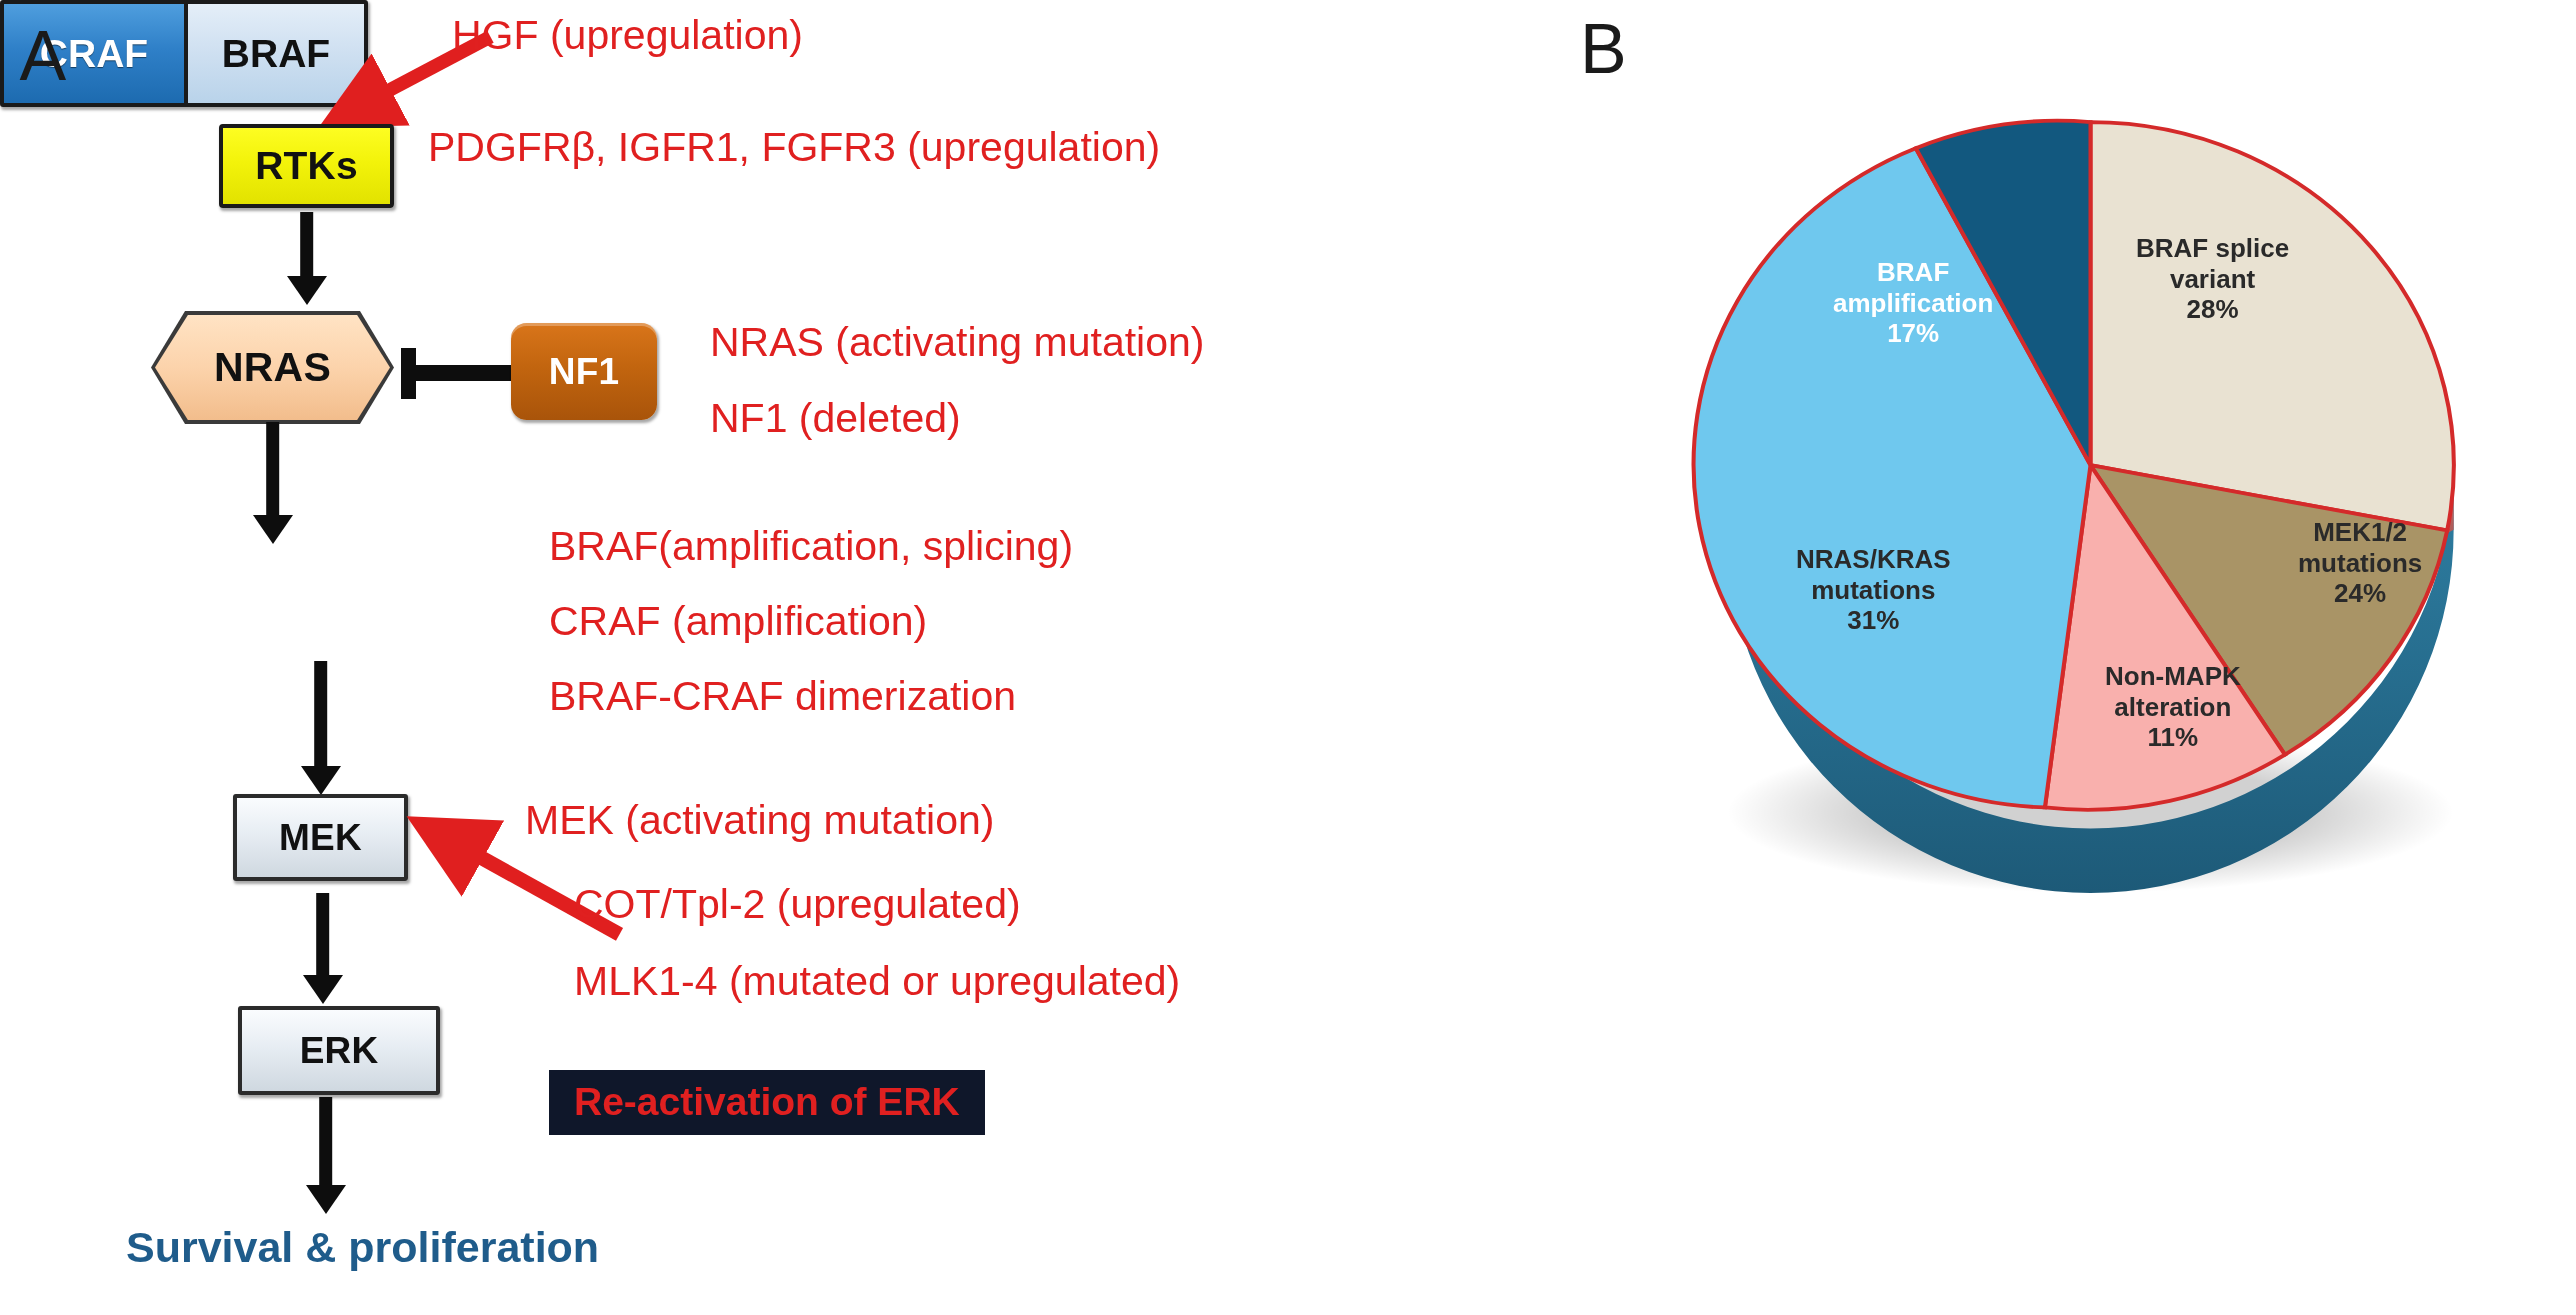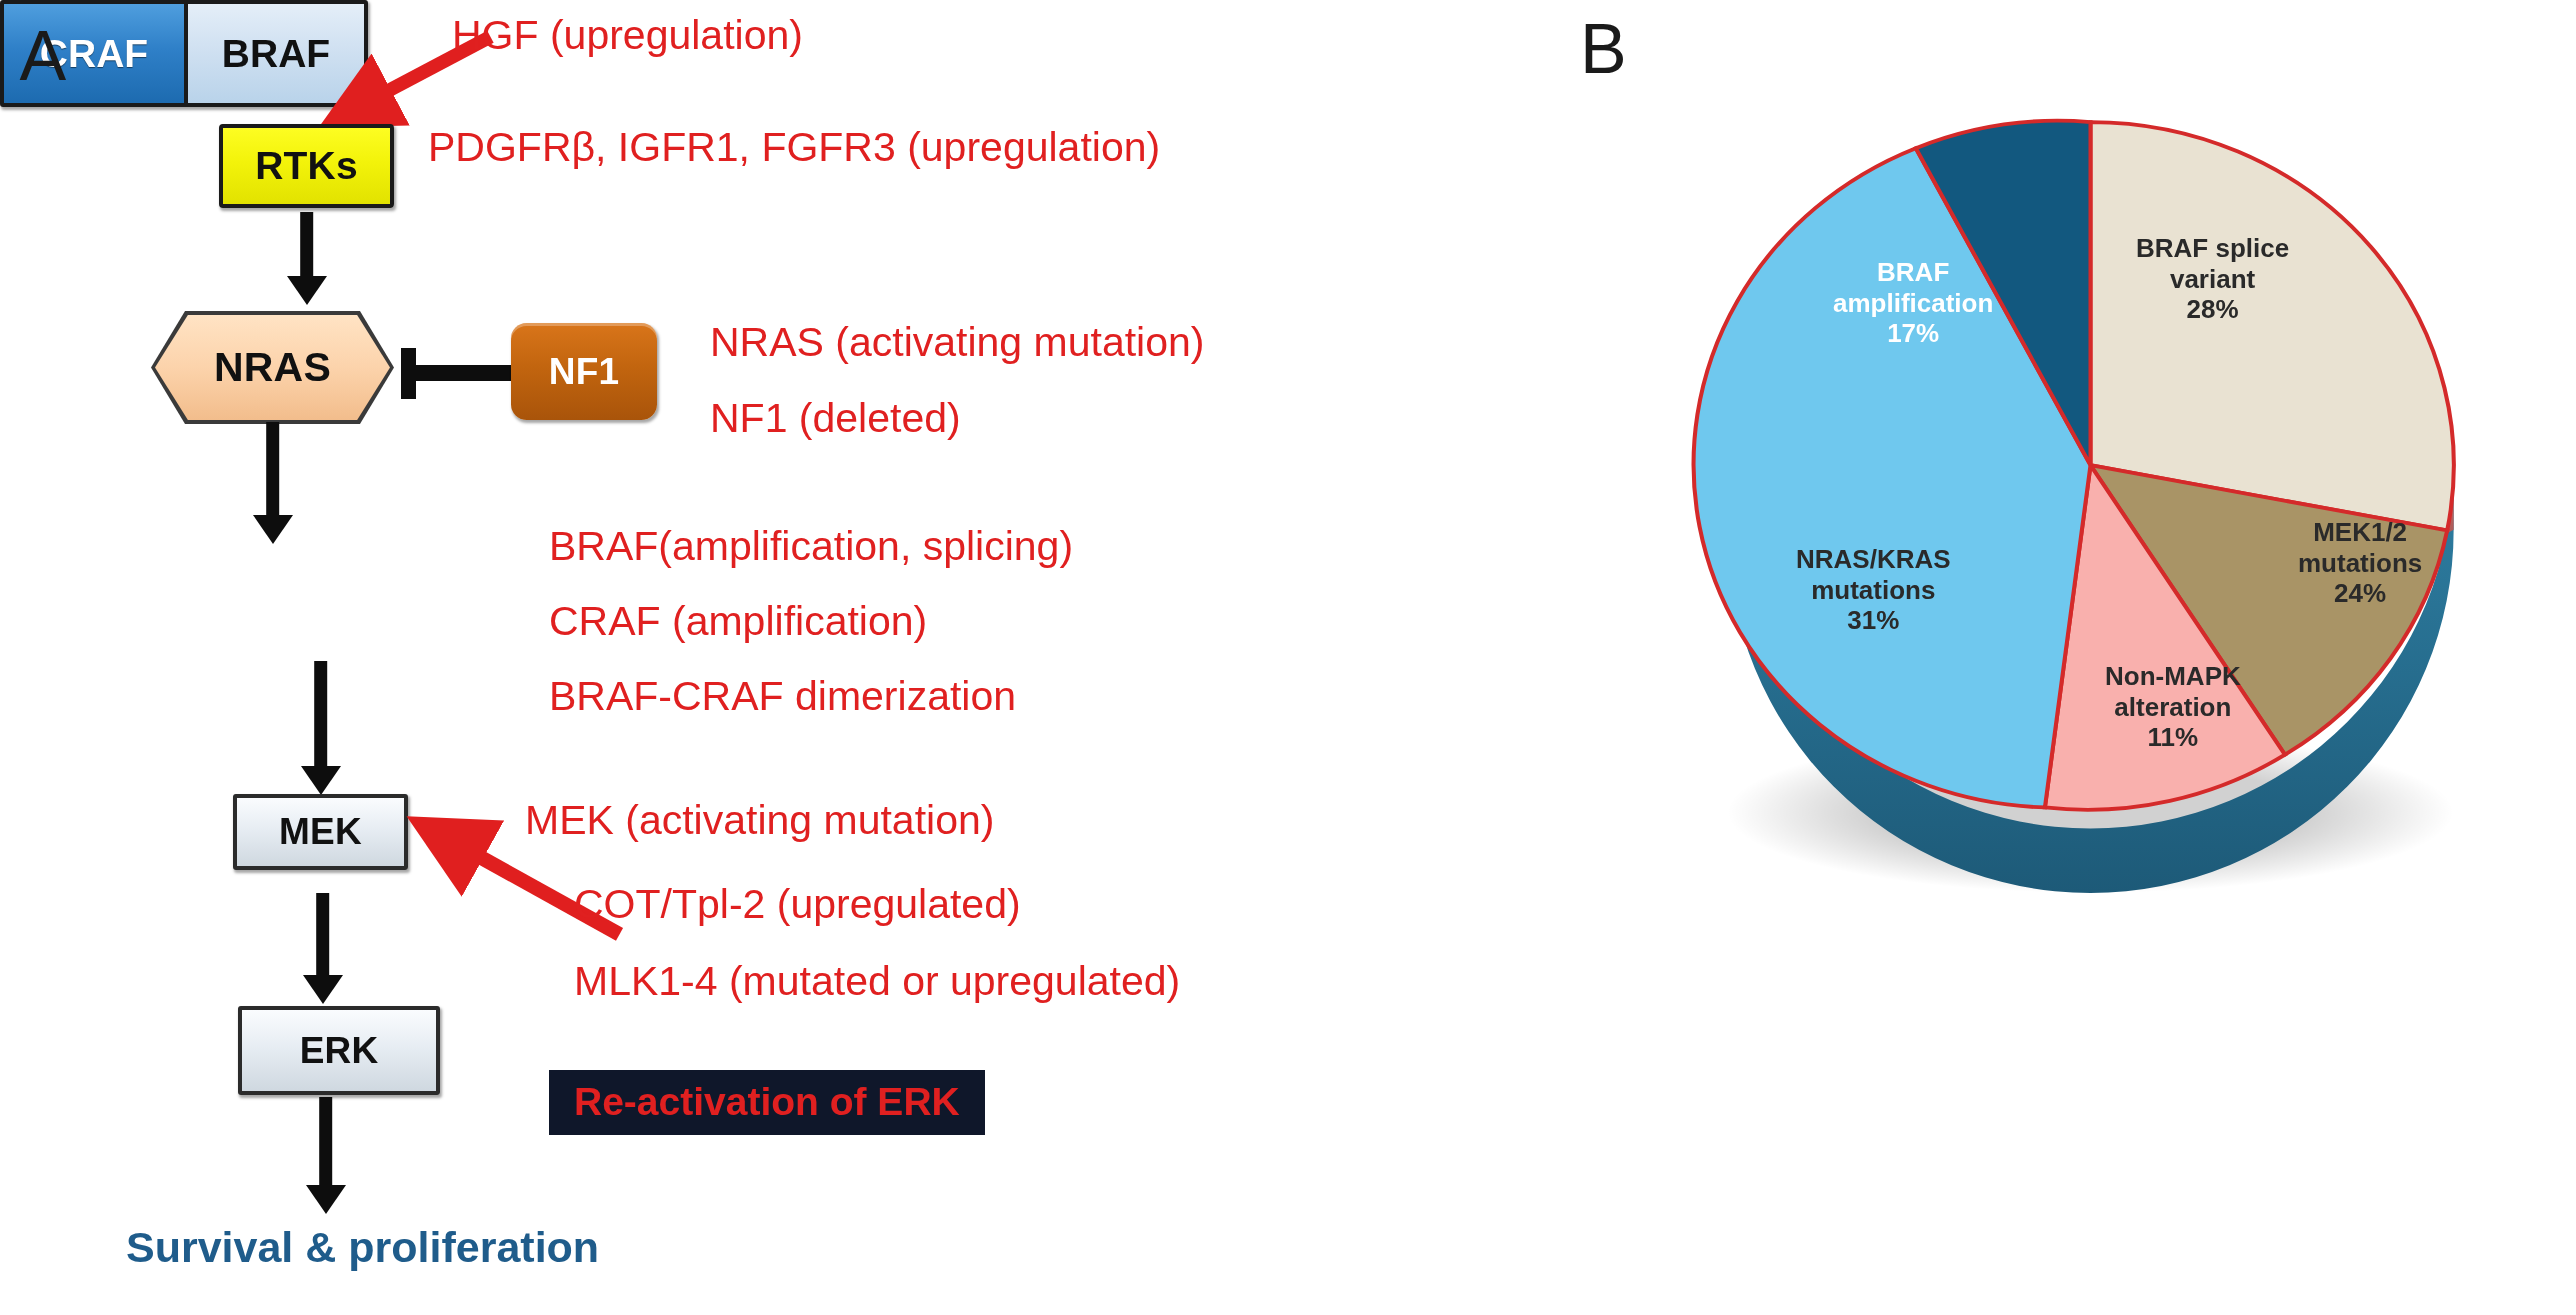--- a/index.html
+++ b/index.html
@@ -72,21 +72,21 @@
     background:linear-gradient(180deg,#e4eef8 0%,#cfe0f1 48%,#b9d3ea 100%);
     color:#111;font-size:39px;font-weight:bold;
   }
 
   
   .greybox{
     background:linear-gradient(180deg,#fafcfe 0%,#e7edf3 45%,#cfd8e0 100%);
     border:4.9px solid #2b2b2b;border-radius:2.9px;color:#111;font-size:37px;
     box-shadow:1.9px 2.9px 2.9px rgba(0,0,0,.35);
   }
-  #mek{left:233px;top:794px;width:175px;height:76px;}
+  #mek{left:233px;top:794px;width:175px;height:87px;}
   #erk{left:238px;top:1006px;width:202px;height:89px;}
 
   
   .arrow-v{position:absolute;}
   .arrow-v .shaft{position:absolute;left:50%;transform:translateX(-50%);
     width:13.6px;background:#0d0d0d;top:0;}
   .arrow-v .head{position:absolute;left:50%;transform:translateX(-50%);
     width:0;height:0;border-left:20.4px solid transparent;border-right:20.4px solid transparent;
     border-top:29px solid #0d0d0d;}
 

